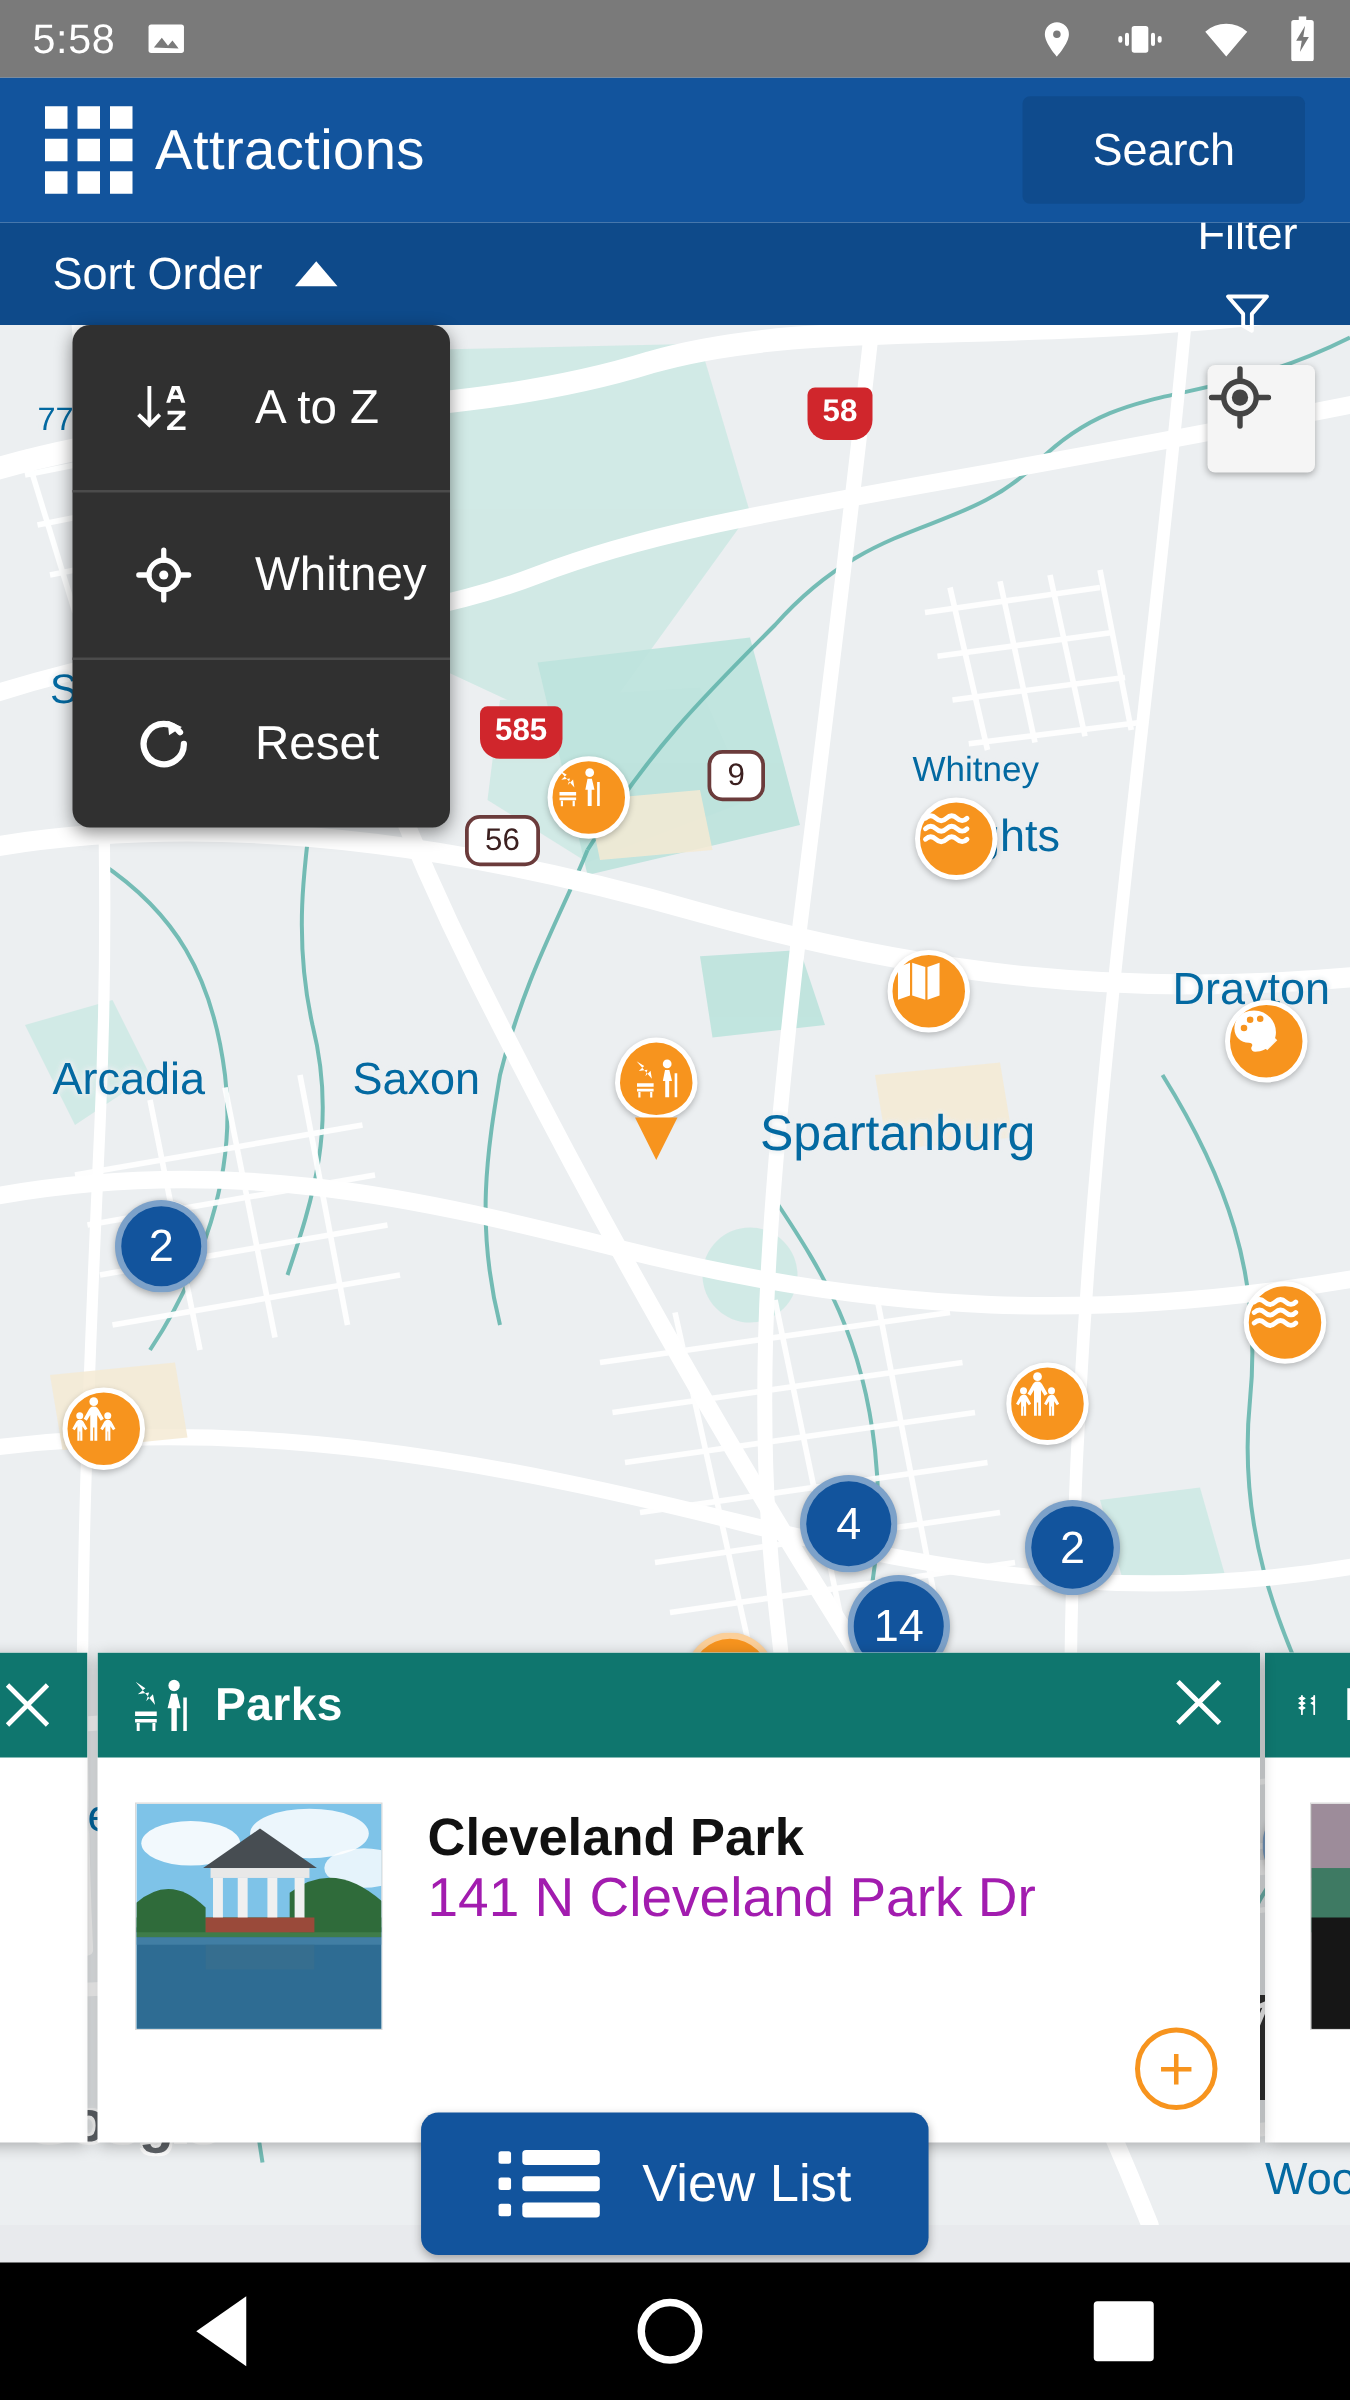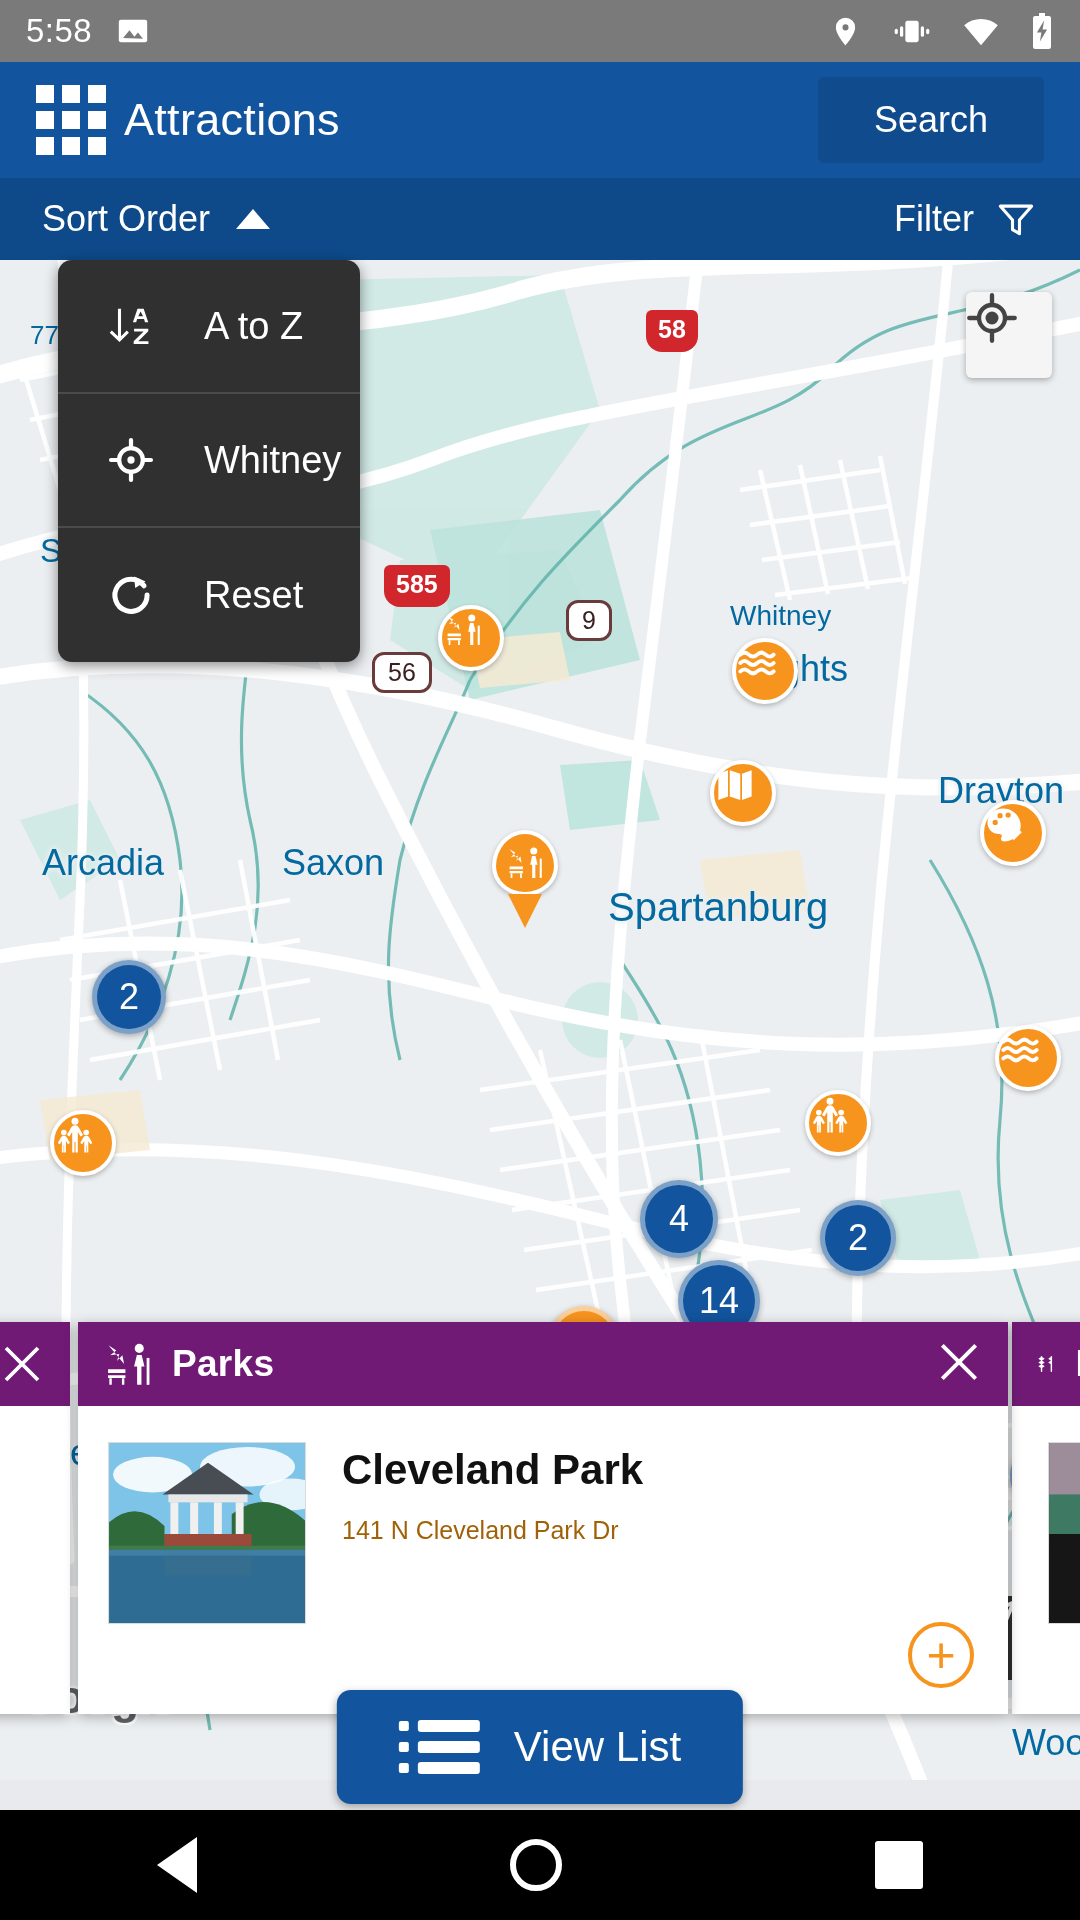--- a/index.html
+++ b/index.html
@@ -39,21 +39,21 @@
   
   .sortbar {
     position:absolute; top:178px; left:0; width:1080px; height:82px;
     background:#0e4a8a; display:flex; align-items:center; padding:0 42px; z-index:54;
   }
   .sort-label { color:#fff; font-size:36px; }
   .caret-up {
     width:0;height:0;border-left:17px solid transparent;border-right:17px solid transparent;
     border-bottom:20px solid #fff; margin-left:26px;
   }
-  .filter-wrap { margin-left:auto; display:flex; align-items:center; gap:20px; }
+  .filter-wrap { margin-left:auto; display:flex; align-items:center; gap:20px;flex-direction:column; }
   .filter-label { color:#fff; font-size:36px; }
 
   
   .map { position:absolute; top:260px; left:0; width:1080px; height:1520px; overflow:hidden;
          background:#eceff1; }
   .map svg { position:absolute; top:0; left:0; }
   .map-label {
     position:absolute; color:#0369a1; font-size:31px; white-space:nowrap;
     text-shadow: 0 0 6px #eceff1, 0 0 6px #eceff1, 0 0 4px #eceff1;
   }
@@ -118,30 +118,30 @@
   
   .carousel { position:absolute; left:0; bottom:206px; width:1080px; height:392px; z-index:40; }
   .card {
     position:absolute; background:#fff; box-shadow:0 3px 12px rgba(0,0,0,.3);
     overflow:hidden;
   }
   .card-main { left:78px; width:930px; height:392px; }
   .card-prev { left:-130px; width:200px; height:392px; }
   .card-next { left:1012px; width:200px; height:392px; }
   .card-head {
-    height:84px; background:#701a75; display:flex; align-items:center;
+    height:84px; background:#0f766e; display:flex; align-items:center;
     padding:0 24px; color:#fff;
   }
   .card-head .cat-name { font-size:37px; font-weight:700; margin-left:18px; letter-spacing:.3px; }
   .card-head .x-btn { margin-left:auto; cursor:pointer; }
   .card-body { display:flex; padding:36px 30px 0 30px; position:relative; height:308px; }
   .thumb { width:198px; height:182px; flex:none; overflow:hidden; border:1px solid #dadada; }
   .poi-info { margin-left:36px; padding-top:4px; }
   .poi-name { font-size:42px; font-weight:700; color:#111; }
-  .poi-addr { font-size:25px; color:#a16207; margin-top:22px; }
+  .poi-addr { font-size:44px; color:#a21caf; }
   .plus-btn {
     position:absolute; right:34px; bottom:26px; width:66px; height:66px; border-radius:50%;
     border:4px solid #f7941e; display:flex; align-items:center; justify-content:center;
     color:#f7941e; font-size:50px; line-height:0; cursor:pointer;
   }
 
   .view-list-btn {
     position:absolute; left:50%; transform:translateX(-50%); bottom:116px;
     background:#12549d; color:#fff; border:none; border-radius:14px;
     padding:30px 62px; font-size:42px; display:flex; align-items:center; gap:34px;

